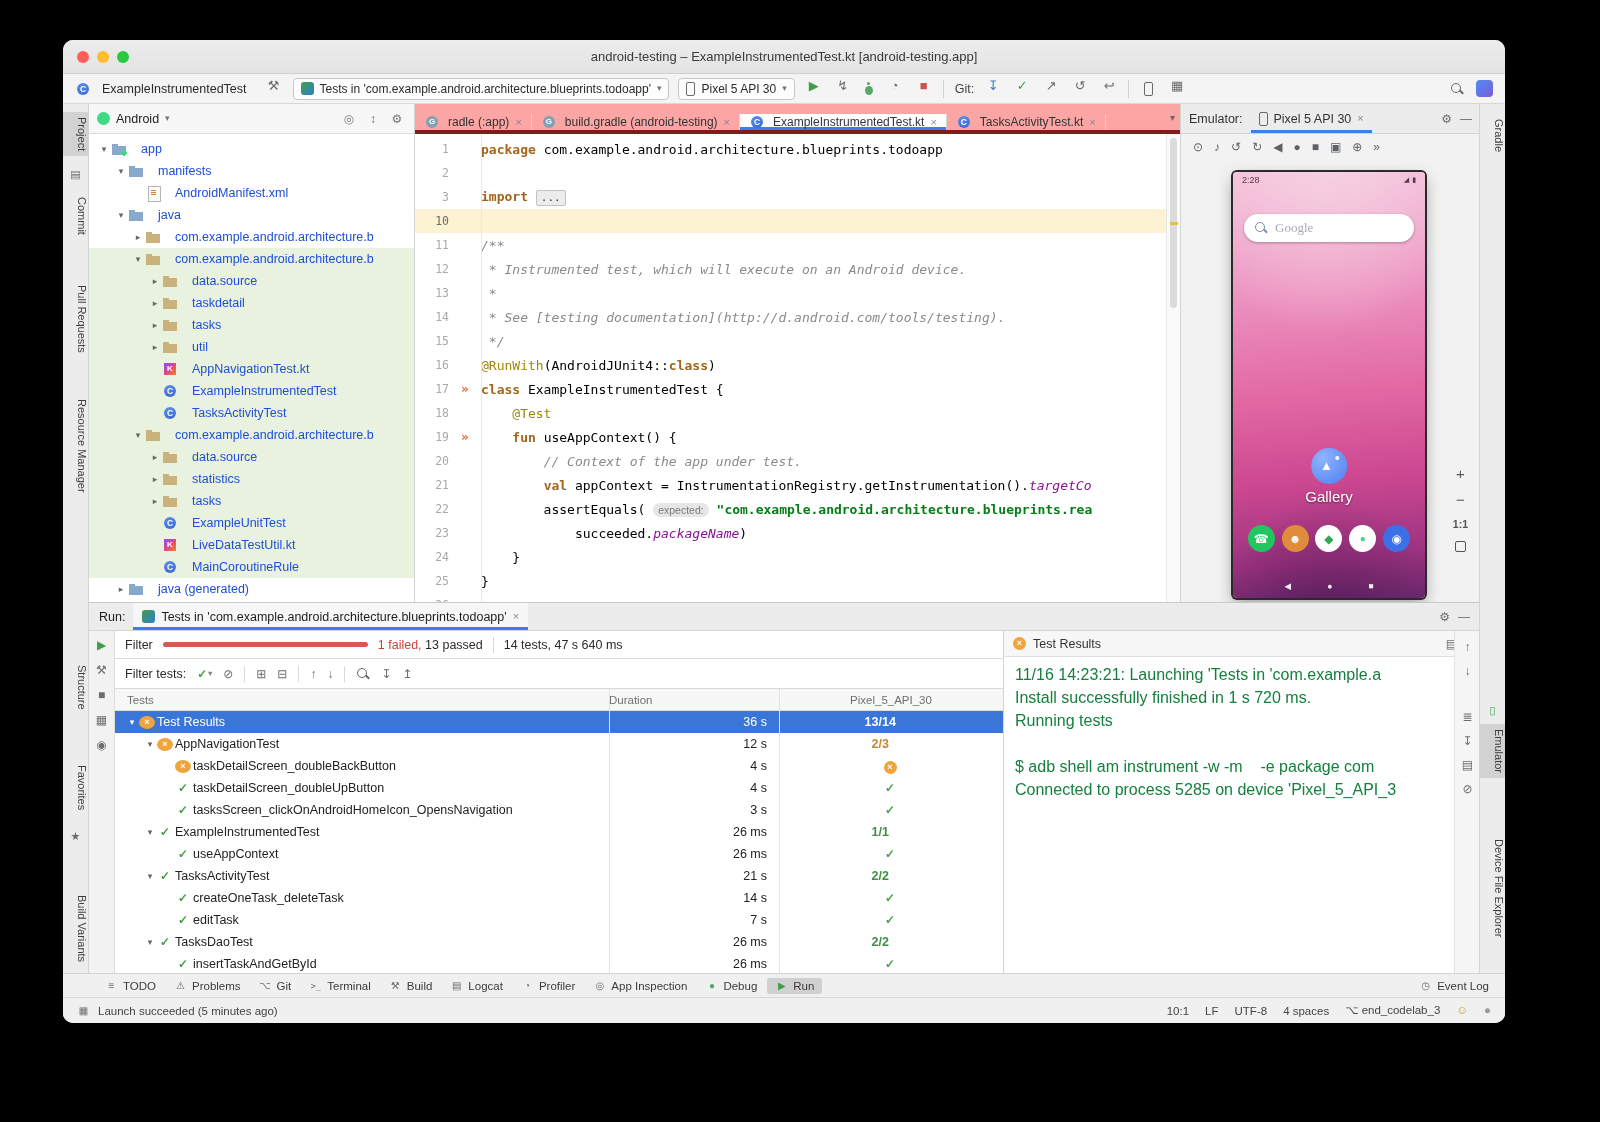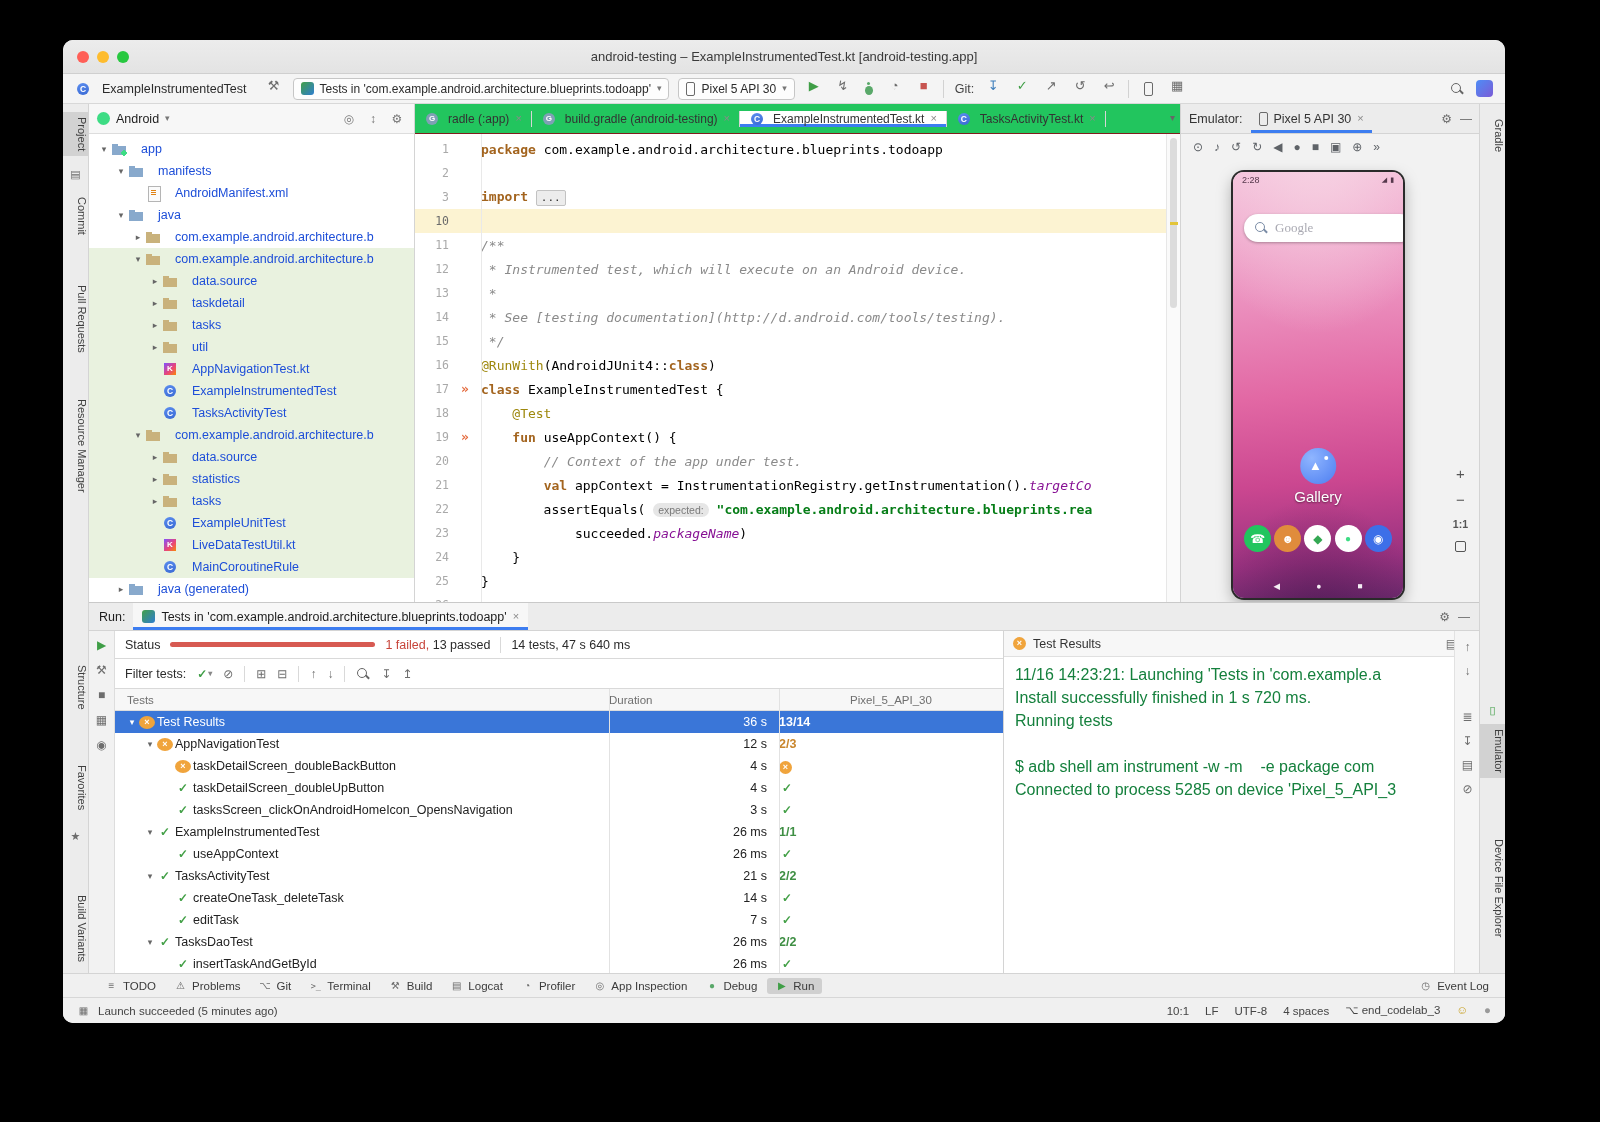--- a/index.html
+++ b/index.html
@@ -77,21 +77,21 @@
   .ic-manifest::after{content:"";position:absolute;left:6px;top:5px;width:5px;height:1px;background:#e08214;box-shadow:0 2px 0 #e08214,0 4px 0 #e08214}
   .ic-kotlin::before{content:"";position:absolute;left:2px;top:2px;width:12px;height:12px;background:linear-gradient(135deg,#7f52ff 0%,#e8457c 55%,#f88909 100%)}
   .ic-kotlin::after{content:"K";position:absolute;left:5px;top:3px;color:#fff;font-size:8px;font-weight:bold}
   .ic-class::before{content:"C";position:absolute;left:2px;top:2px;width:12px;height:12px;border-radius:50%;background:linear-gradient(160deg,#5b8def,#3a6ad4);color:#fff;font-size:8.5px;font-weight:bold;text-align:center;line-height:12px}
   .ic-gradle::before{content:"G";position:absolute;left:2px;top:2px;width:12px;height:12px;border-radius:50%;background:#7fa0b5;color:#fff;font-size:8px;font-weight:bold;text-align:center;line-height:12px}
   .ic-runcfg{width:13px;height:13px;border-radius:3px;background:linear-gradient(135deg,#43a047,#2e7dd1);flex:0 0 13px}
   .ic-phone{width:9px;height:14px;border:1px solid #6a6a6a;border-radius:2px;display:inline-block}
 
   
   .editor{position:absolute;left:352px;top:64px;width:765px;height:498px;background:#fff}
-  .tabs{height:30px;background:#22c55e;border-bottom:1px solid #7f1d1d;display:flex;align-items:center;position:relative}
+  .tabs{height:30px;background:#fca5a5;border-bottom:4px solid #7f1d1d;display:flex;align-items:flex-end;position:relative}
   .tab{display:flex;align-items:center;gap:6px;padding:0 9px;border-right:1px solid #d6d6d6;font-size:12px;color:#333;white-space:nowrap;overflow:hidden}
   .tab.active{background:#fff;box-shadow:inset 0 -3px 0 #3d7df0}
   .tclose{font-size:11px;color:#8a8a8a}
   .tablist{position:absolute;right:5px;top:9px;font-size:10px;color:#666}
   .codewrap{position:absolute;left:0;top:30px;right:14px;bottom:0;overflow:hidden}
   .codelines{padding-top:3px;position:relative}
   .codelines::before{content:"";position:absolute;left:66px;top:0;bottom:0;width:1px;background:#e9e9e9}
   .cline{height:24px;display:flex;align-items:center;font-family:"DejaVu Sans Mono",monospace}
   .cline.cur{background:#fcf3d2}
   .lnum{width:40px;text-align:right;padding-right:6px;color:#a9a9a9;font-size:11.5px;flex:0 0 40px}
@@ -112,21 +112,21 @@
   .sbthumb{position:absolute;left:3px;right:3px;top:4px;height:170px;background:#dcdcdc;border-radius:4px}
   .sbmark{position:absolute;left:3px;width:8px;height:3px;background:#e3c53a;top:88px}
 
   
   .emul{position:absolute;left:1117px;top:64px;width:300px;height:498px;background:#f2f2f2;border-left:1px solid #d4d4d4}
   .ehead{height:30px;display:flex;align-items:center;gap:8px;padding:0 8px;background:#ececec;border-bottom:1px solid #d4d4d4;font-size:12.5px;color:#333}
   .etab{display:flex;align-items:center;gap:6px;height:100%;padding:0 8px;box-shadow:inset 0 -3px 0 #3d7df0;white-space:nowrap}
   .ehead .sp{flex:1}
   .ehico{color:#6d6d6d;font-size:12px}
   .etools{height:26px;display:flex;align-items:center;gap:11px;padding:0 12px;color:#5f6368;font-size:12px}
-  .phone{position:absolute;left:52px;top:68px;width:170px;height:426px;border-radius:11px;overflow:hidden;box-shadow:0 0 0 2px #2a2a2a,0 6px 16px rgba(0,0,0,.35)}
+  .phone{position:absolute;left:52px;top:68px;width:192px;height:426px;border-radius:4px;overflow:hidden;box-shadow:0 0 0 2px #2a2a2a,0 6px 16px rgba(0,0,0,.35)}
   .wallp{position:absolute;inset:0;background:radial-gradient(90% 45% at 50% 108%,rgba(45,12,60,.45),transparent 70%),radial-gradient(140% 80% at 50% -10%,#f7d5e4 0%,rgba(247,213,228,0) 60%),linear-gradient(175deg,#f3bcd8 0%,#ec93c0 28%,#e268a4 52%,#cb4790 72%,#9a3280 90%,#6f2a6e 100%)}
   .pstat{position:absolute;left:0;right:0;top:0;height:16px;display:flex;justify-content:space-between;align-items:center;padding:0 9px;font-size:9px;color:#56384c}
   .psr{display:flex;gap:3px;font-size:7px}
   .psearch{position:absolute;left:11px;top:42px;width:170px;height:28px;background:#fff;border-radius:15px;display:flex;align-items:center;gap:7px;padding:0 10px;box-shadow:0 1px 3px rgba(0,0,0,.3)}
   .psearch .mag::before{border-color:#7a8ca6}.psearch .mag::after{background:#7a8ca6}
   .gtext{font-family:"Liberation Serif",serif;font-size:13px;color:#a9a9b2}
   .pgallery{position:absolute;left:50%;top:276px;transform:translateX(-50%);text-align:center}
   .gico{width:36px;height:36px;margin:0 auto;border-radius:50%;background:radial-gradient(circle at 32% 28%,#8fb5ff,#4d7ef0);position:relative}
   .gico::before{content:"▲";position:absolute;left:9px;top:10px;color:#fff;font-size:13px}
   .gico::after{content:"";position:absolute;right:8px;top:8px;width:4px;height:4px;border-radius:50%;background:#fff}
@@ -170,21 +170,21 @@
   .tname{width:494px;display:flex;align-items:center;padding-left:calc(10px + var(--lvl,0)*18px);overflow:hidden;white-space:nowrap}
   .tname .chev{flex:0 0 14px}
   .chv .chev::before{content:"▾"}
   .sel .chev{color:#fff}
   .sticon{width:16px;flex:0 0 16px;display:inline-flex;justify-content:center;margin-right:2px}
   .st-pass{color:#43a047;font-weight:bold;font-size:12px}
   .st-pass::before{content:"✓"}
   .st-fail{width:13px;height:13px;border-radius:50%;background:#f0a43c;color:#fff;font-size:9px;line-height:13px;font-weight:bold;text-align:center;display:inline-block}
   .st-fail::before{content:"×"}
   .tdur{width:170px;text-align:right;padding-right:12px}
-  .tres{width:224px;text-align:left;font-weight:600}
+  .tres{width:224px;text-align:center;font-weight:600}
   .rc-green{color:#3f8f44}.rc-amber{color:#c9862c}
 
   
   .console{position:absolute;left:914px;top:0;right:0;bottom:0;border-left:1px solid #d4d4d4;background:#fff}
   .conhead{height:26px;display:flex;align-items:center;gap:7px;padding:0 9px;background:#f7f7f7;border-bottom:1px solid #e0e0e0;font-size:12.5px;color:#333}
   .conhead .sp{flex:1}
   .conbody{padding:9px 11px;overflow:hidden}
   .conline{height:23px;white-space:pre;font-family:Liberation Sans, sans-serif;font-size:16px;color:#15803d;overflow:hidden}
   .constrip{position:absolute;right:0;top:0;bottom:0;width:26px;background:#f5f5f5;border-left:1px solid #e2e2e2;display:flex;flex-direction:column;align-items:center;gap:12px;padding-top:10px;color:#6d6d6d;font-size:12px}
   .constrip .gap{height:10px}
@@ -604,21 +604,21 @@
     <div class="runmain">
       <div class="runstrip">
         <span class="g g-play grn2"></span>
         <span class="g g-build"></span>
         <span class="g g-stop"></span>
         <span class="g g-grid"></span>
         <span class="g g-pin"></span>
       </div>
       <div class="testarea">
         <div class="statusrow">
-          <span>Status</span>
+          <span>Filter</span>
           <span class="pbar"></span>
           <span><span class="failtxt">1 failed,</span> <span>13 passed</span></span>
           <span class="statsep"></span>
           <span>14 tests, 47 s 640 ms</span>
         </div>
         <div class="filterrow">
           <span>Filter tests:</span>
           <span class="fic passgrn">
               <span class="g g-check"></span>
               <span class="tinychev g g-chevdown"></span>

